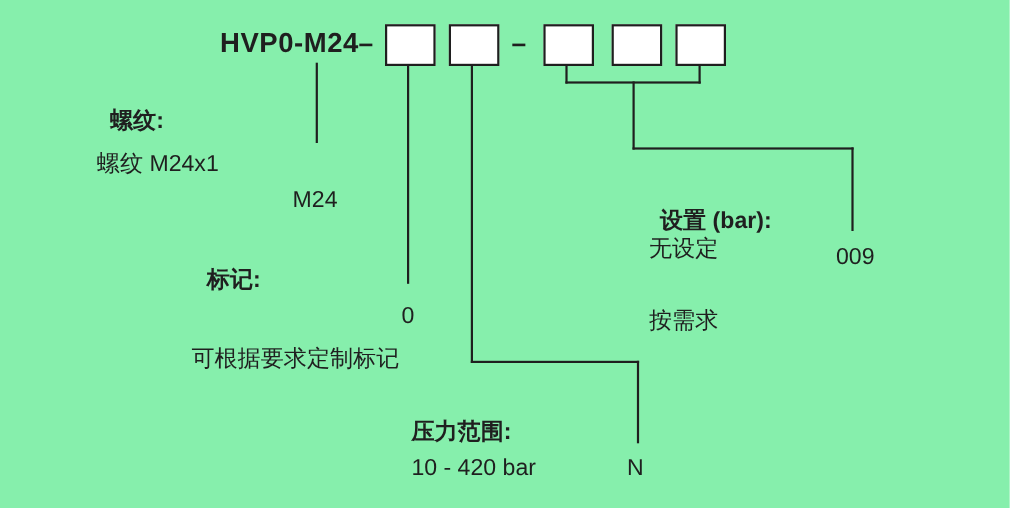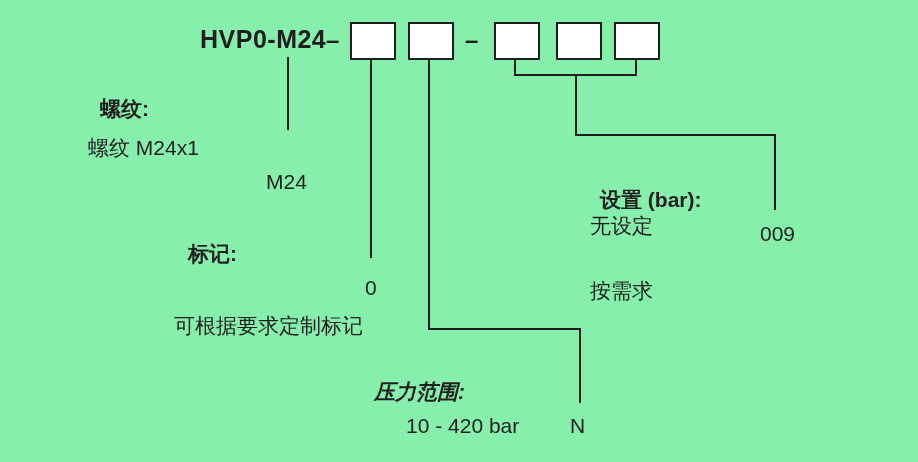--- a/index.html
+++ b/index.html
@@ -81,22 +81,22 @@
   <div class="abs vline" style="left:774px; top:134px; height:76px;"></div>
 
   <div class="abs lbl" style="left:100px; top:95px;">螺纹:</div>
   <div class="abs txt" style="left:88px; top:134px;text-align:center;">螺纹 M24x1</div>
   <div class="abs txt" style="left:266px; top:134px;margin-top:36px;">M24</div>
 
   <div class="abs lbl" style="left:150px; top:240px;margin-left:38px;">标记:</div>
   <div class="abs txt" style="left:365px; top:276px;">0</div>
   <div class="abs txt" style="left:150px; top:312px;margin-left:24px;">可根据要求定制标记</div>
 
-  <div class="abs lbl" style="left:374px; top:378px;font-style:italic;">压力范围:</div>
-  <div class="abs txt" style="left:374px; top:414px;margin-left:32px;">10 - 420 bar</div>
+  <div class="abs lbl" style="left:374px; top:378px;">压力范围:</div>
+  <div class="abs txt" style="left:374px; top:414px;">10 - 420 bar</div>
   <div class="abs txt" style="left:570px; top:414px;">N</div>
 
   <div class="abs lbl" style="left:600px; top:186px;">设置 (bar):</div>
   <div class="abs txt" style="left:590px; top:212px;">无设定</div>
   <div class="abs txt" style="left:760px; top:222px;">009</div>
   <div class="abs txt" style="left:590px; top:256px;margin-top:21px;">按需求</div>
 
 </div>
 
 </body></html>

